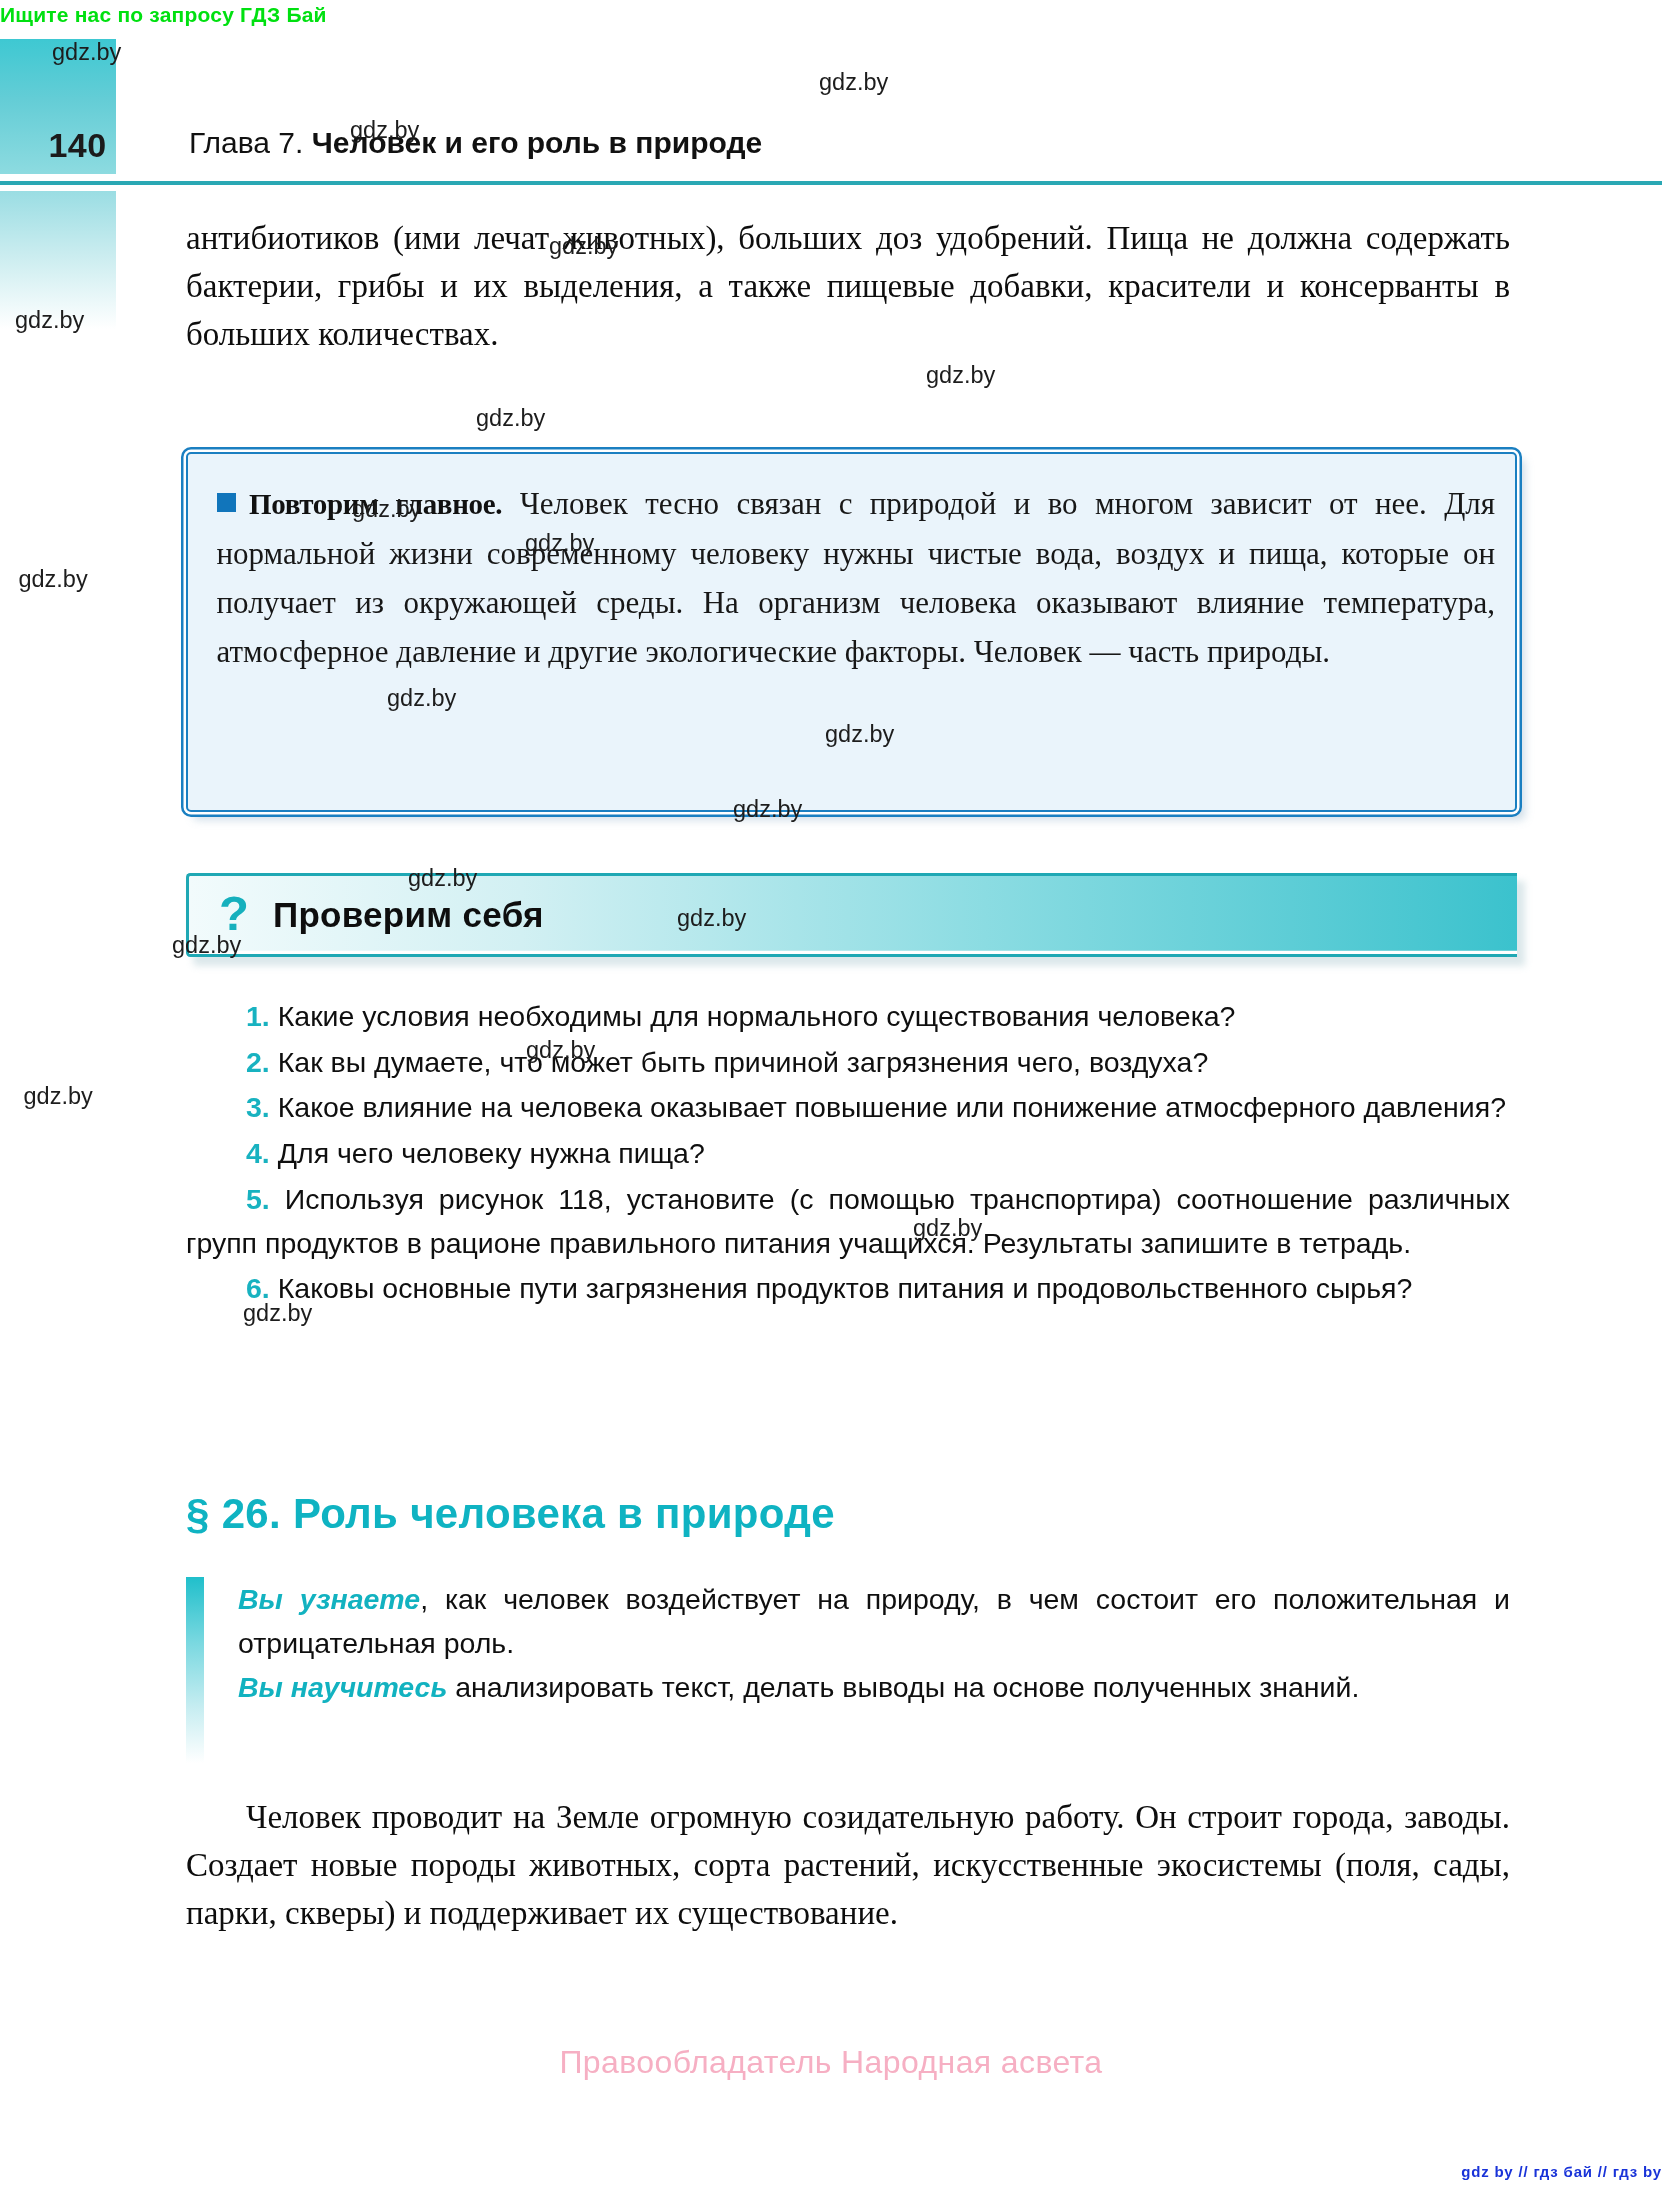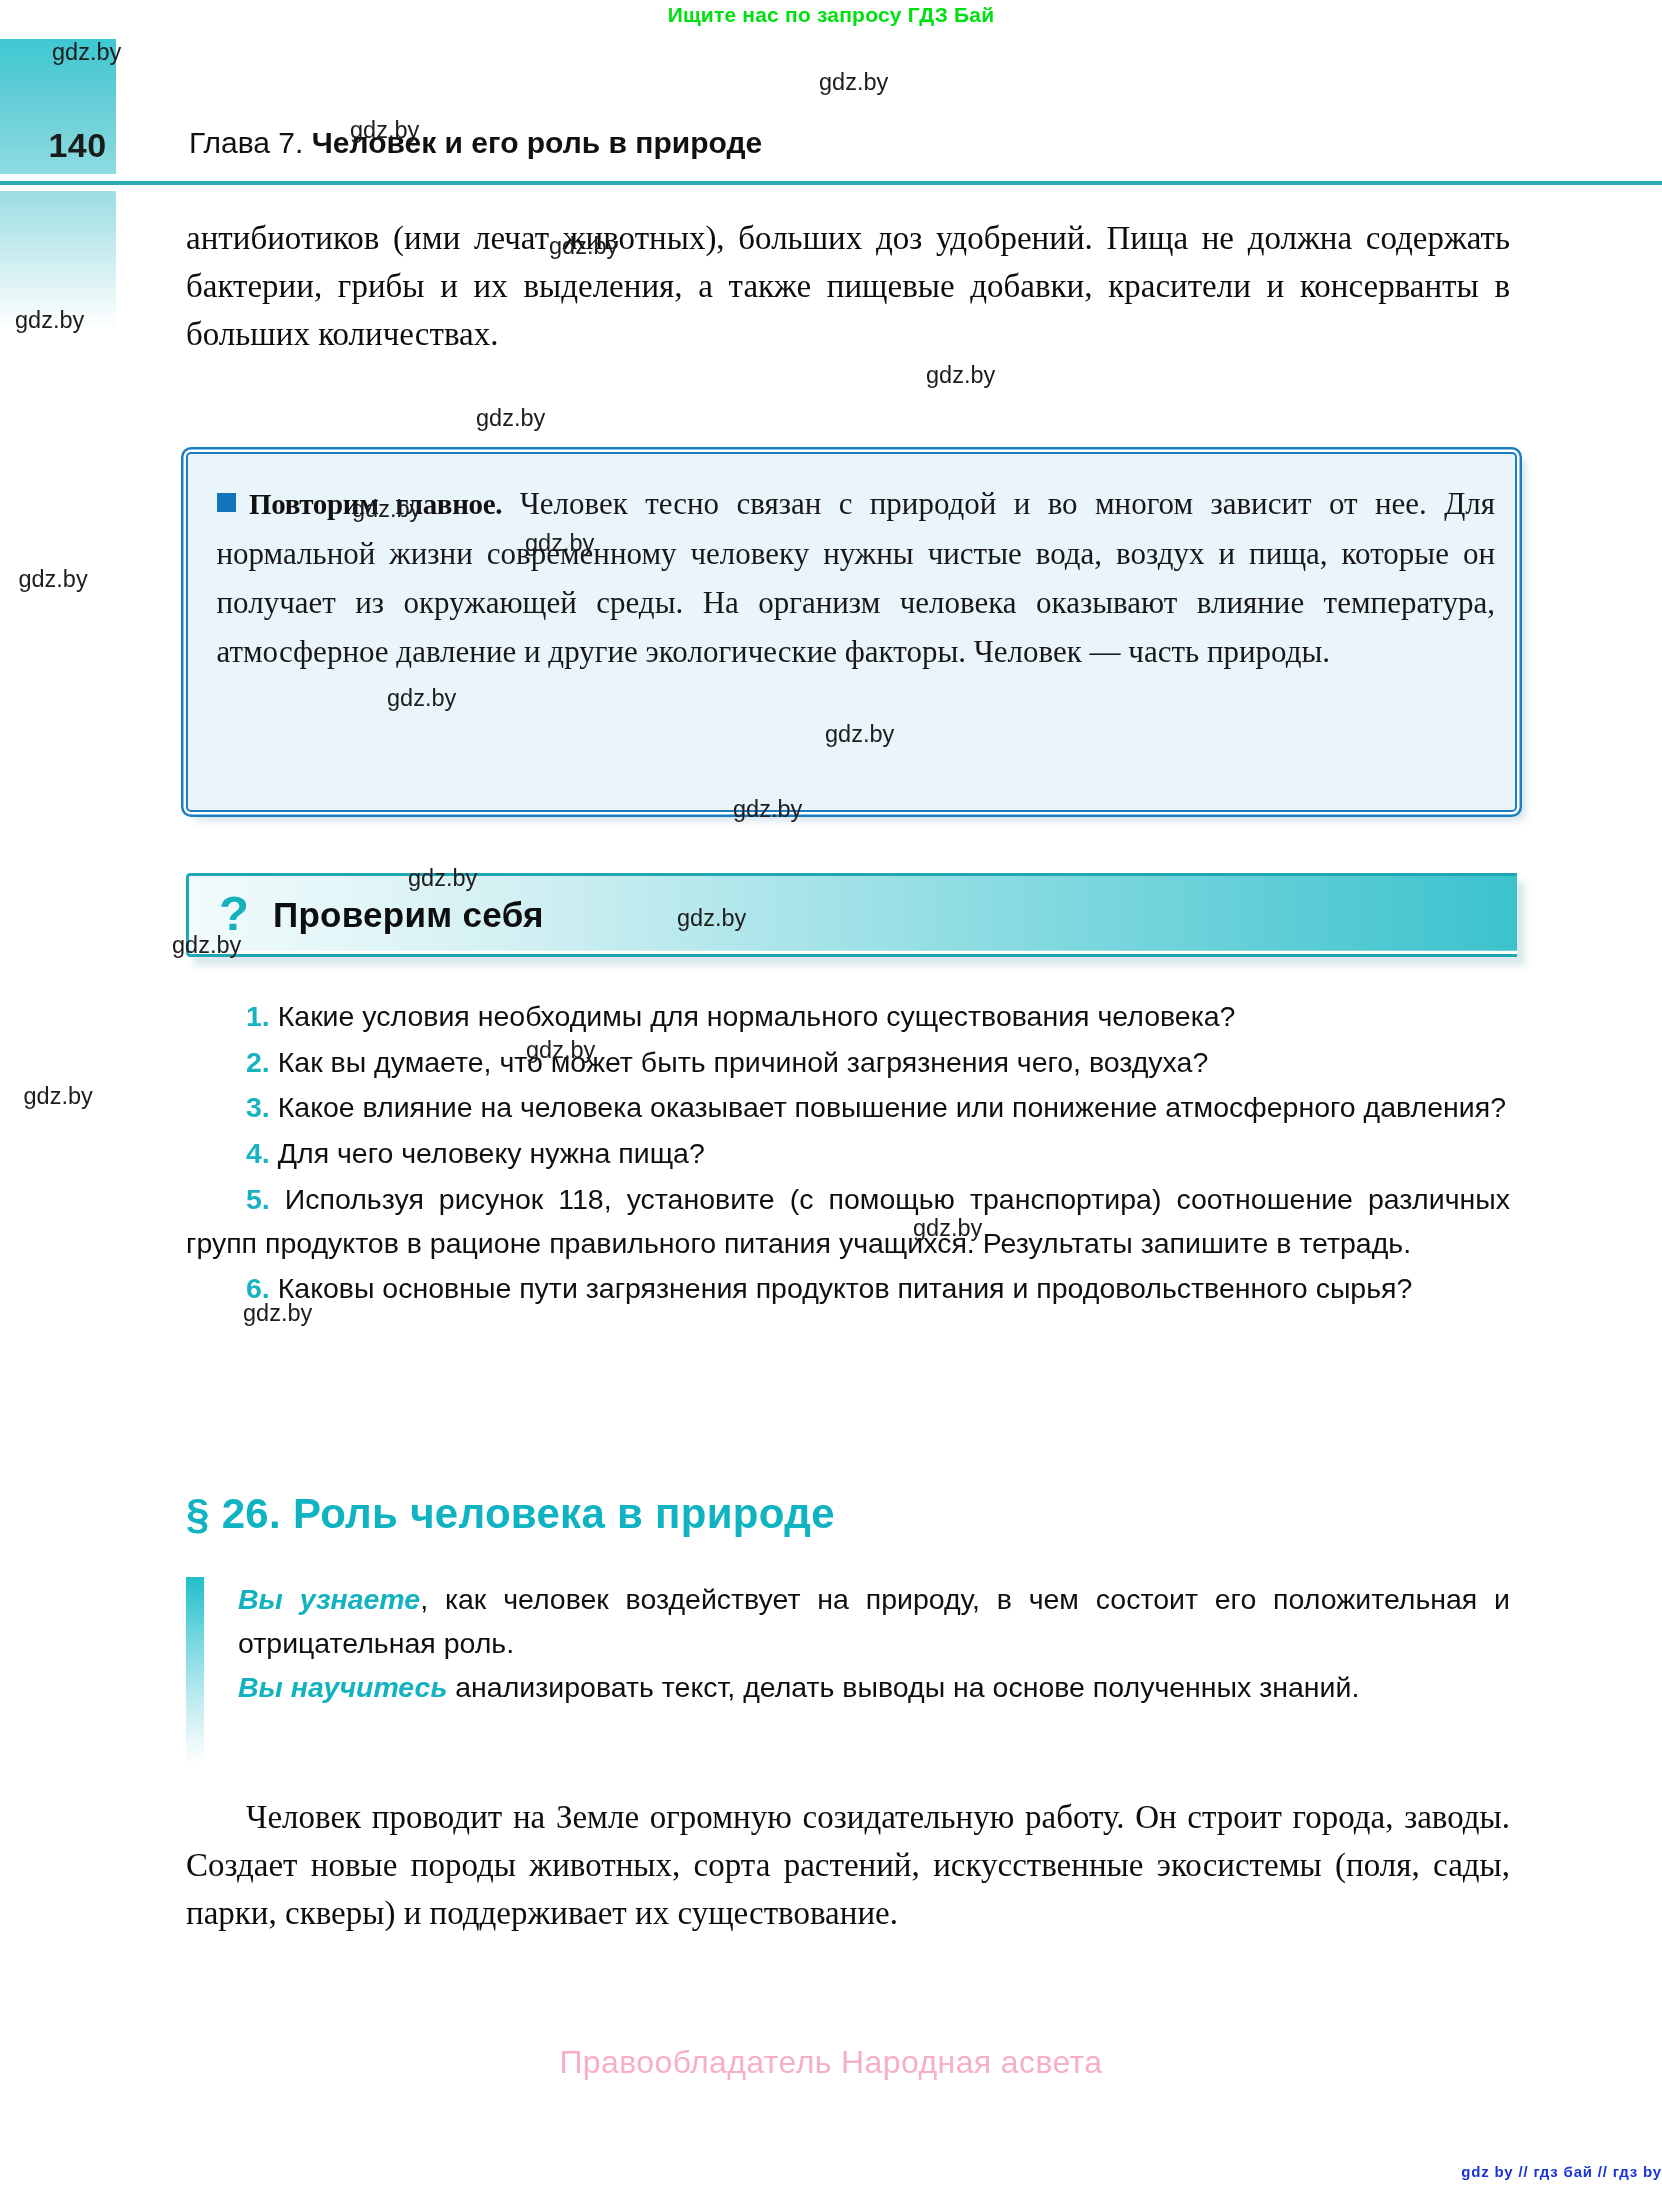--- a/index.html
+++ b/index.html
@@ -12,21 +12,21 @@
     position: relative;
     overflow: hidden;
   }
 
   
   .promo-strip {
     position: absolute;
     top: 3.4px;
     left: 0;
     width: 100%;
-    text-align: center;
+    text-align: left;
     font-size: 21px;
     font-weight: 700;
     color: #00e010;
     letter-spacing: 0.2px;
   }
 
   
   .side-tab-top {
     position: absolute;
     left: 0;

